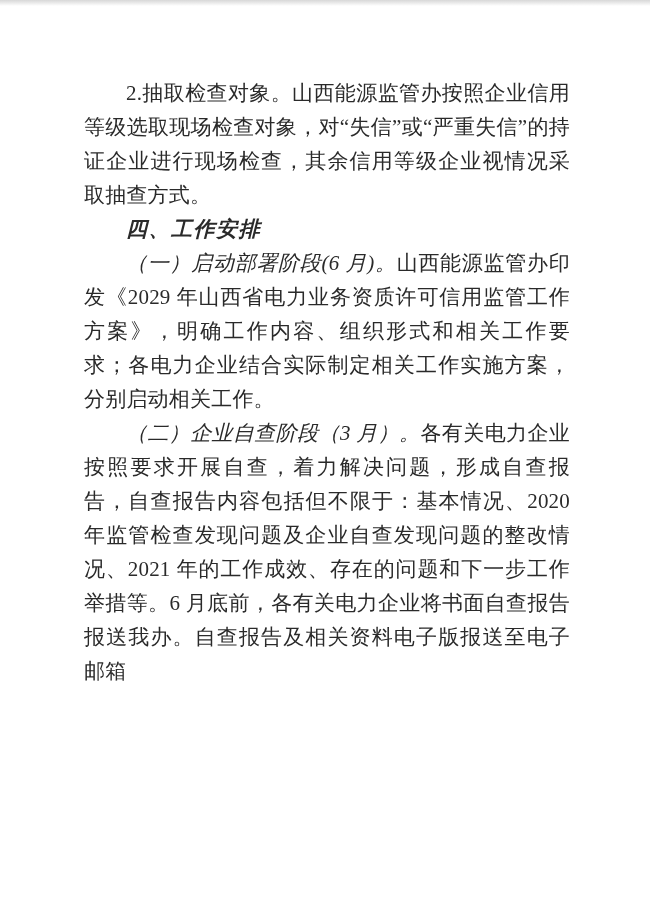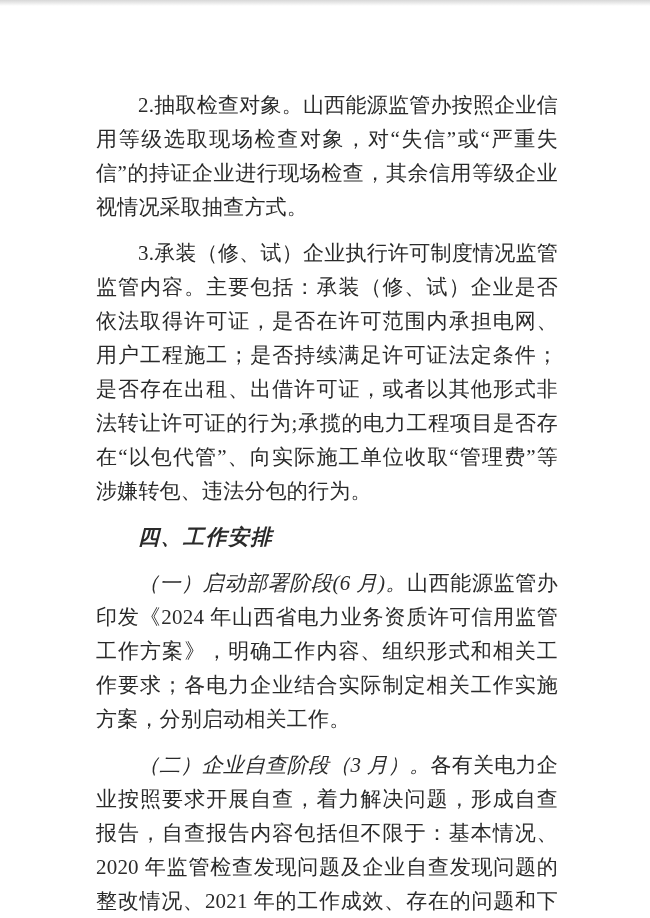--- a/index.html
+++ b/index.html
@@ -32,21 +32,21 @@
     left: 84px;
     top: 76px;
     width: 486px;
     color: #2a2a2a;
     font-size: 21px;
     line-height: 34px;
     text-align: justify;
     text-justify: inter-ideograph;
   }
   .para {
-    margin: 12px;
+    margin: 0;
     text-indent: 2em;
     letter-spacing: 0.2px;
   }
   .para.heading {
     font-weight: bold;
     font-family: "Liberation Sans", sans-serif;
     letter-spacing: 1.5px;
     font-style: italic;
   }
   .para .lead {
@@ -56,18 +56,17 @@
     display: none;
   }
 </style>
 </head>
 <body>
 
 <div class="page">
   <div class="scan-edge"></div>
   <div class="text-block">
       <p class="para body"><span>2.抽取检查对象。山西能源监管办按照企业信用等级选取现场检查对象，对“失信”或“严重失信”的持证企业进行现场检查，其余信用等级企业视情况采取抽查方式。</span></p>
-      <p class="para body"><span>3.承装（修、试）企业执行许可制度情况监管监管内容。主要包括：承装（修、试）企业是否依法取得许可证，是否在许可范围内承担电网、用户工程施工；是否持续满足许可证法定条件；是否存在出租、出借许可证，或者以其他形式非法转让许可证的行为;承揽的电力工程项目是否存在“以包代管”、向实际施工单位收取“管理费”等涉嫌转包、违法分包的行为。</span></p>
       <p class="para heading"><span>四、工作安排</span></p>
-      <p class="para body"><span class="lead">（一）启动部署阶段(6 月)。</span><span>山西能源监管办印发《2024 年山西省电力业务资质许可信用监管工作方案》，明确工作内容、组织形式和相关工作要求；各电力企业结合实际制定相关工作实施方案，分别启动相关工作。</span></p>
+      <p class="para body"><span class="lead">（一）启动部署阶段(6 月)。</span><span>山西能源监管办印发《2029 年山西省电力业务资质许可信用监管工作方案》，明确工作内容、组织形式和相关工作要求；各电力企业结合实际制定相关工作实施方案，分别启动相关工作。</span></p>
       <p class="para body"><span class="lead">（二）企业自查阶段（3 月）。</span><span>各有关电力企业按照要求开展自查，着力解决问题，形成自查报告，自查报告内容包括但不限于：基本情况、2020 年监管检查发现问题及企业自查发现问题的整改情况、2021 年的工作成效、存在的问题和下一步工作举措等。6 月底前，各有关电力企业将书面自查报告报送我办。自查报告及相关资料电子版报送至电子邮箱</span></p>
     </div>
 </div>
 
 </body></html>

